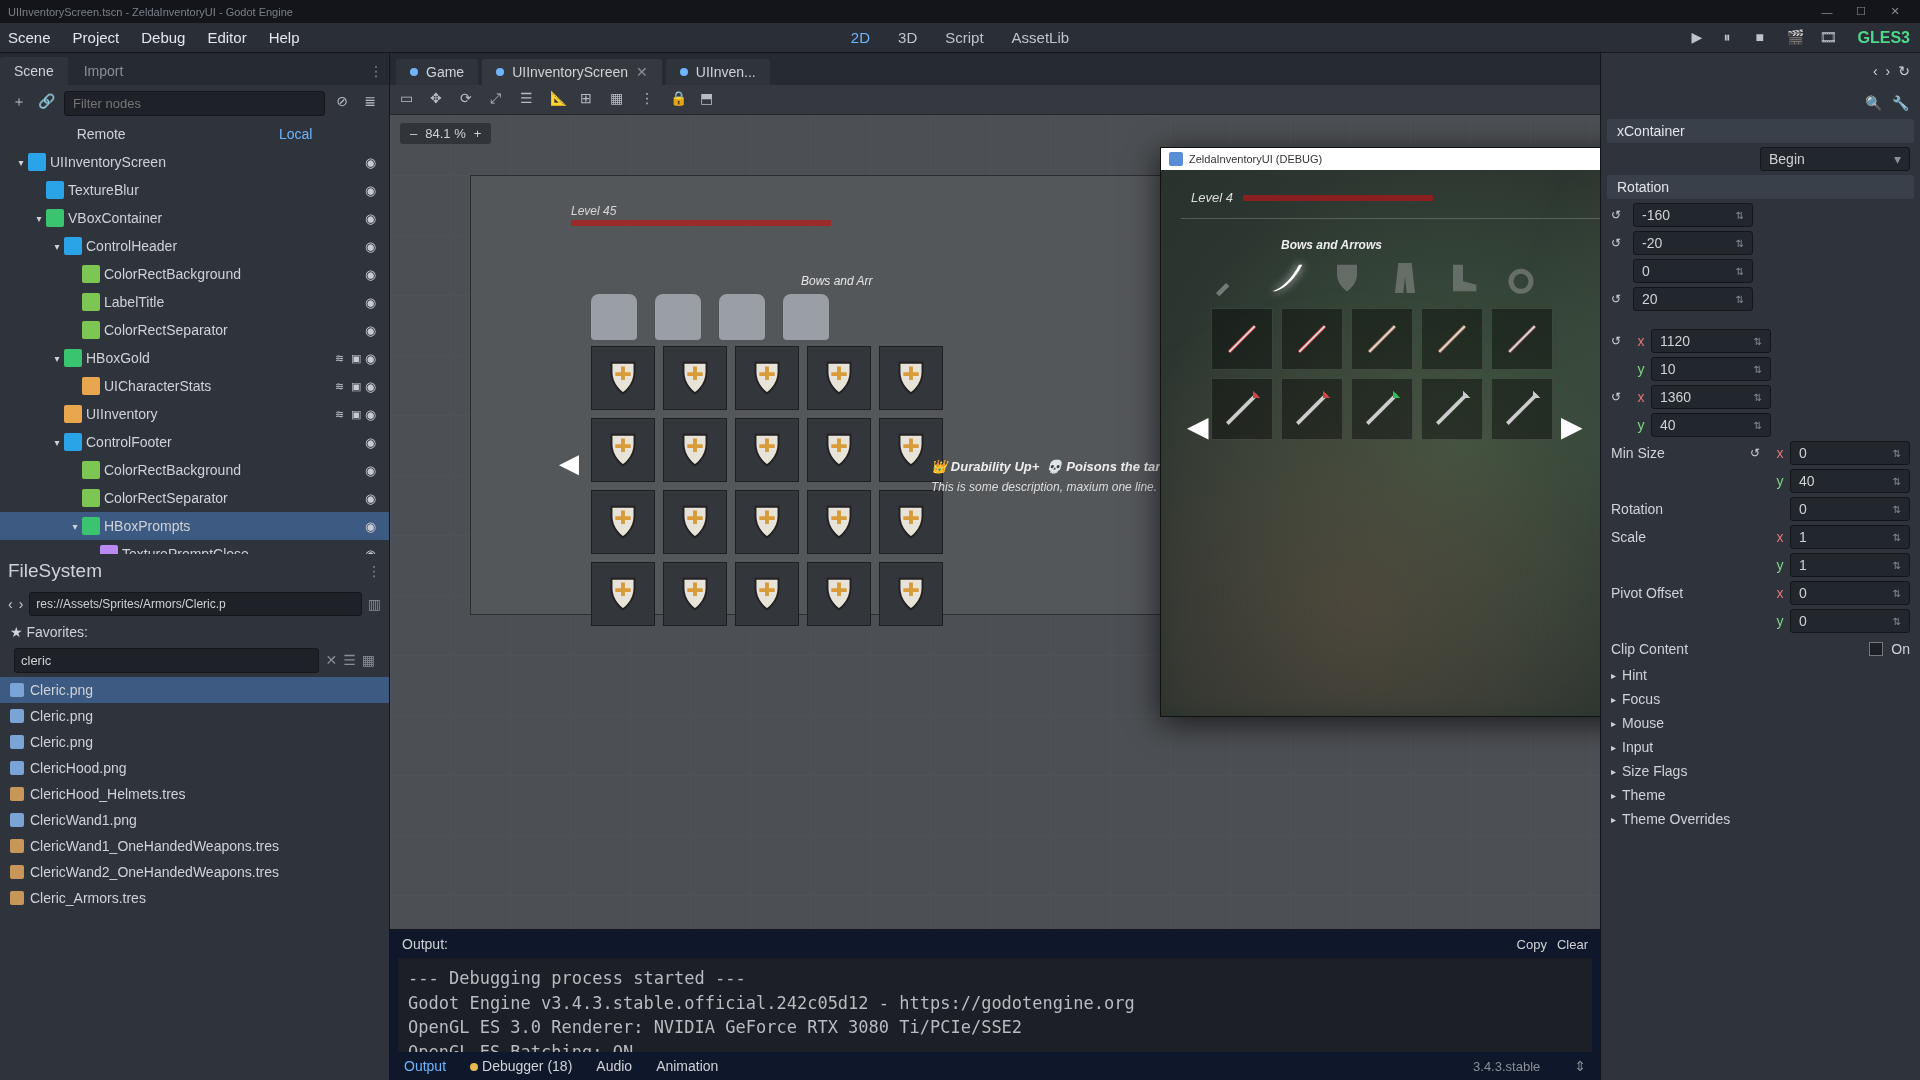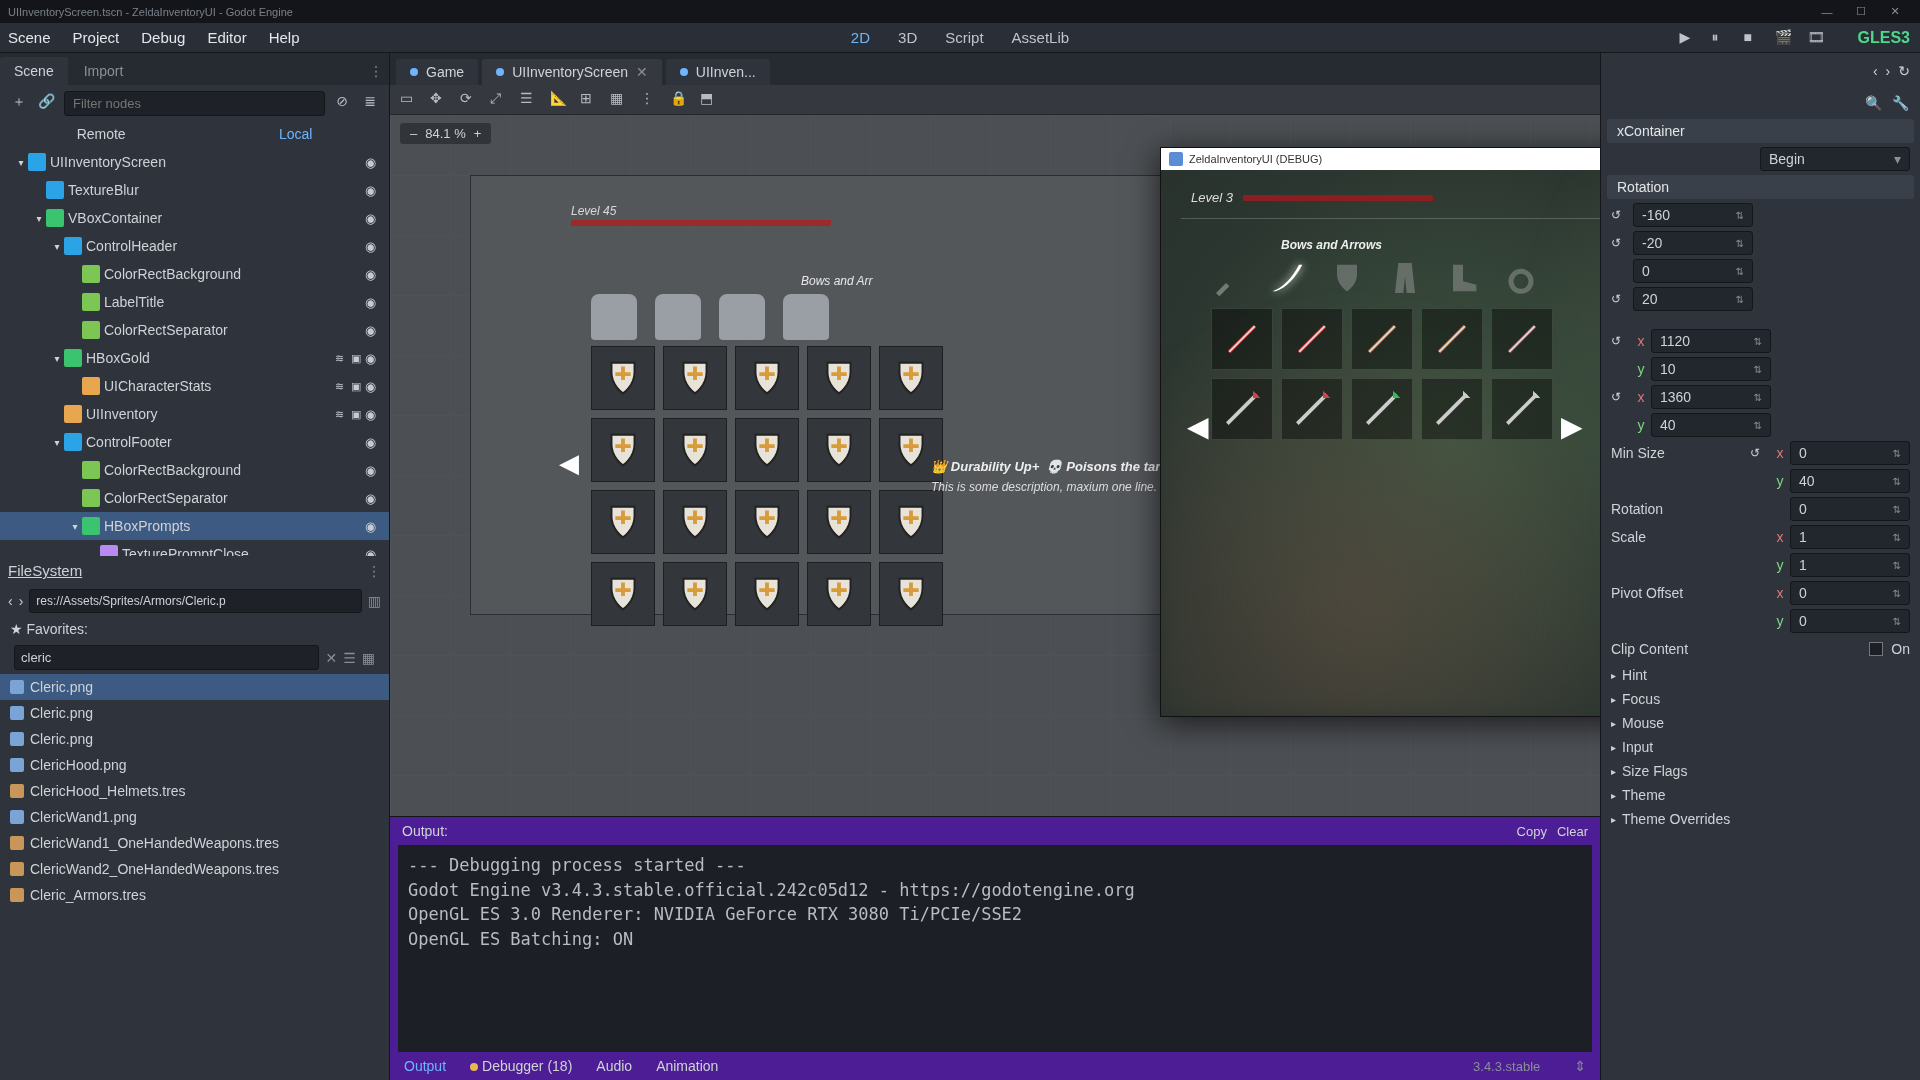--- a/index.html
+++ b/index.html
@@ -11,21 +11,21 @@
 .os-titlebar .winbtn{width:34px;text-align:center;color:#8a8f96;}
 
 
 .menubar { height:30px; background:#2a2f37; display:flex; align-items:center; padding:0 8px; gap:22px; border-bottom:1px solid #141619; }
 .menubar .menu { color:#e3e6ea; font-size:15px; }
 .menubar .center { position:absolute; left:50%; transform:translateX(-50%); display:flex; gap:28px; }
 .menubar .center .tab { color:#bfc4cc; font-size:15px; }
 .menubar .center .tab.active { color:#6fb4ff; }
 .menubar .right { position:absolute; right:10px; display:flex; gap:14px; align-items:center; }
 .menubar .iconbtn { width:18px; height:18px; color:#bfc4cc; }
-.gles-badge { color:#4fd889; font-weight:600; margin-left:18px; font-size:16px; }
+.gles-badge { color:#4fd889; font-weight:600; margin-left:6px; font-size:16px; }
 
 
 .editor { display:flex; height:calc(1080px - 23px - 30px); }
 .col-left { width:390px; background:#2f343c; display:flex; flex-direction:column; border-right:1px solid #14161a; }
 .col-center { flex:1; display:flex; flex-direction:column; background:#35393f; }
 .col-right { width:320px; background:#2f343c; border-left:1px solid #14161a; display:flex; flex-direction:column; }
 
 
 .dock-tabs { display:flex; gap:0; background:#262a31; height:32px; align-items:flex-end; }
 .dock-tabs .tab { padding:6px 14px; color:#cfd2d6; background:#2f343c; border-top-left-radius:3px; border-top-right-radius:3px; margin-right:2px;}
@@ -47,21 +47,21 @@
 .nico.ctrl{background:#2aa4e6;border-radius:2px;}
 .nico.vbox{background:#3ac46f;border-radius:2px;}
 .nico.hbox{background:#3ac46f;border-radius:2px;}
 .nico.rect{background:#7cc754;border-radius:2px;}
 .nico.lbl{background:#7cc754;border-radius:2px;}
 .nico.tex{background:#b98af2;border-radius:2px;}
 .nico.scene{background:#e8a74f;border-radius:2px;}
 
 
 .fs-head { display:flex; align-items:center; padding:6px 8px; gap:8px; }
-.fs-head .title { font-size:15px;text-decoration:underline; }
+.fs-head .title { font-size:19px; }
 .fs-path { display:flex; align-items:center; gap:6px; padding:4px 8px; }
 .fs-path input { flex:1; background:#1e2228; border:1px solid #141619; border-radius:3px; padding:4px 6px; color:#cfd2d6; font-size:12px; }
 .fs-fav { padding:4px 10px; color:#cfd2d6; }
 .fs-search { display:flex; align-items:center; gap:6px; padding:4px 14px; }
 .fs-search input { flex:1; background:#1e2228; border:1px solid #141619; border-radius:3px; padding:4px 6px; color:#cfd2d6; font-size:13px; }
 .fs-list { flex:1; overflow:auto; }
 .fs-row { display:flex; align-items:center; height:26px; padding:0 10px; gap:6px; }
 .fs-row.sel { background:#3d5a82; }
 .fs-row .fico { width:14px; height:14px; background:#7aa3d6; border-radius:2px; }
 .fs-row .fico.res { background:#c9965a; }
@@ -111,21 +111,21 @@
 .inv-cat{position:absolute;top:68px;left:80px;color:#eee;font-style:italic;font-size:12px;font-weight:600;margin-left:40px;}
 .inv-catrow{position:absolute;top:88px;left:50px;display:flex;gap:18px;}
 .inv-catrow .ci{width:40px;height:40px;opacity:.5;}
 .inv-catrow .ci.active{opacity:1;filter:drop-shadow(0 0 4px #fff);}
 .inv-grid{position:absolute;top:138px;left:50px;display:grid;grid-template-columns:repeat(5,62px);grid-auto-rows:62px;gap:8px;}
 .inv-grid .slot{background:#0006;border:1px solid #ffffff22;display:flex;align-items:center;justify-content:center;}
 .inv-nav-l{position:absolute;left:26px;top:240px;color:#fff;font-size:28px;}
 .inv-nav-r{position:absolute;left:400px;top:240px;color:#fff;font-size:28px;}
 
 
-.output-panel { height:264px; background:#4c1d95; border-top:1px solid #14161a; display:flex; flex-direction:column;}
+.output-panel { height:151px; background:#0f172a; border-top:1px solid #14161a; display:flex; flex-direction:column;}
 .output-head { display:flex; align-items:center; padding:6px 12px; }
 .output-head .title{font-size:14px;flex:1;}
 .output-head .btn{color:#cfd2d6;margin-left:10px;font-size:13px;}
 .output-log { flex:1; background:#1c1f25; margin:0 8px; padding:8px 10px; font-family:Consolas,monospace; font-size:17px; color:#b8bcc2; line-height:1.45; white-space:pre; overflow:hidden;}
 .output-tabs { display:flex; align-items:center; gap:24px; padding:6px 14px; }
 .output-tabs .t{color:#cfd2d6;}
 .output-tabs .t.active{color:#6fb4ff;}
 .output-tabs .dot{width:8px;height:8px;border-radius:4px;background:#e6b84f;display:inline-block;margin-right:4px;}
 .output-tabs .spacer{flex:1}
 .output-tabs .ver{color:#8a8f96;font-size:13px;}
@@ -565,21 +565,21 @@
 
       <div class="debug-window">
         <div class="debug-titlebar">
           <span style="width:14px;height:14px;background:#5a8dd6;border-radius:2px;margin-right:6px;"></span>
           <span>ZeldaInventoryUI (DEBUG)</span>
           <span class="spacer"></span>
 
         </div>
         <div class="debug-body">
           <div class="inv-top">
-            <span class="lvl">Level 3</span>
+            <span class="lvl">Level 4</span>
             <div class="hpbar"></div>
             <span class="title">Inventory</span>
 
           </div>
           <div class="inv-sep"></div>
           <div class="inv-cat">Bows and Arrows</div>
           <div class="inv-catrow">
             <div class="ci">
                 <svg viewBox="0 0 24 24">
                   <path fill="#bbb" d="M3 21l6-6 2 2-6 6zm7-7L20 4l0 0-10 10z"></path>

